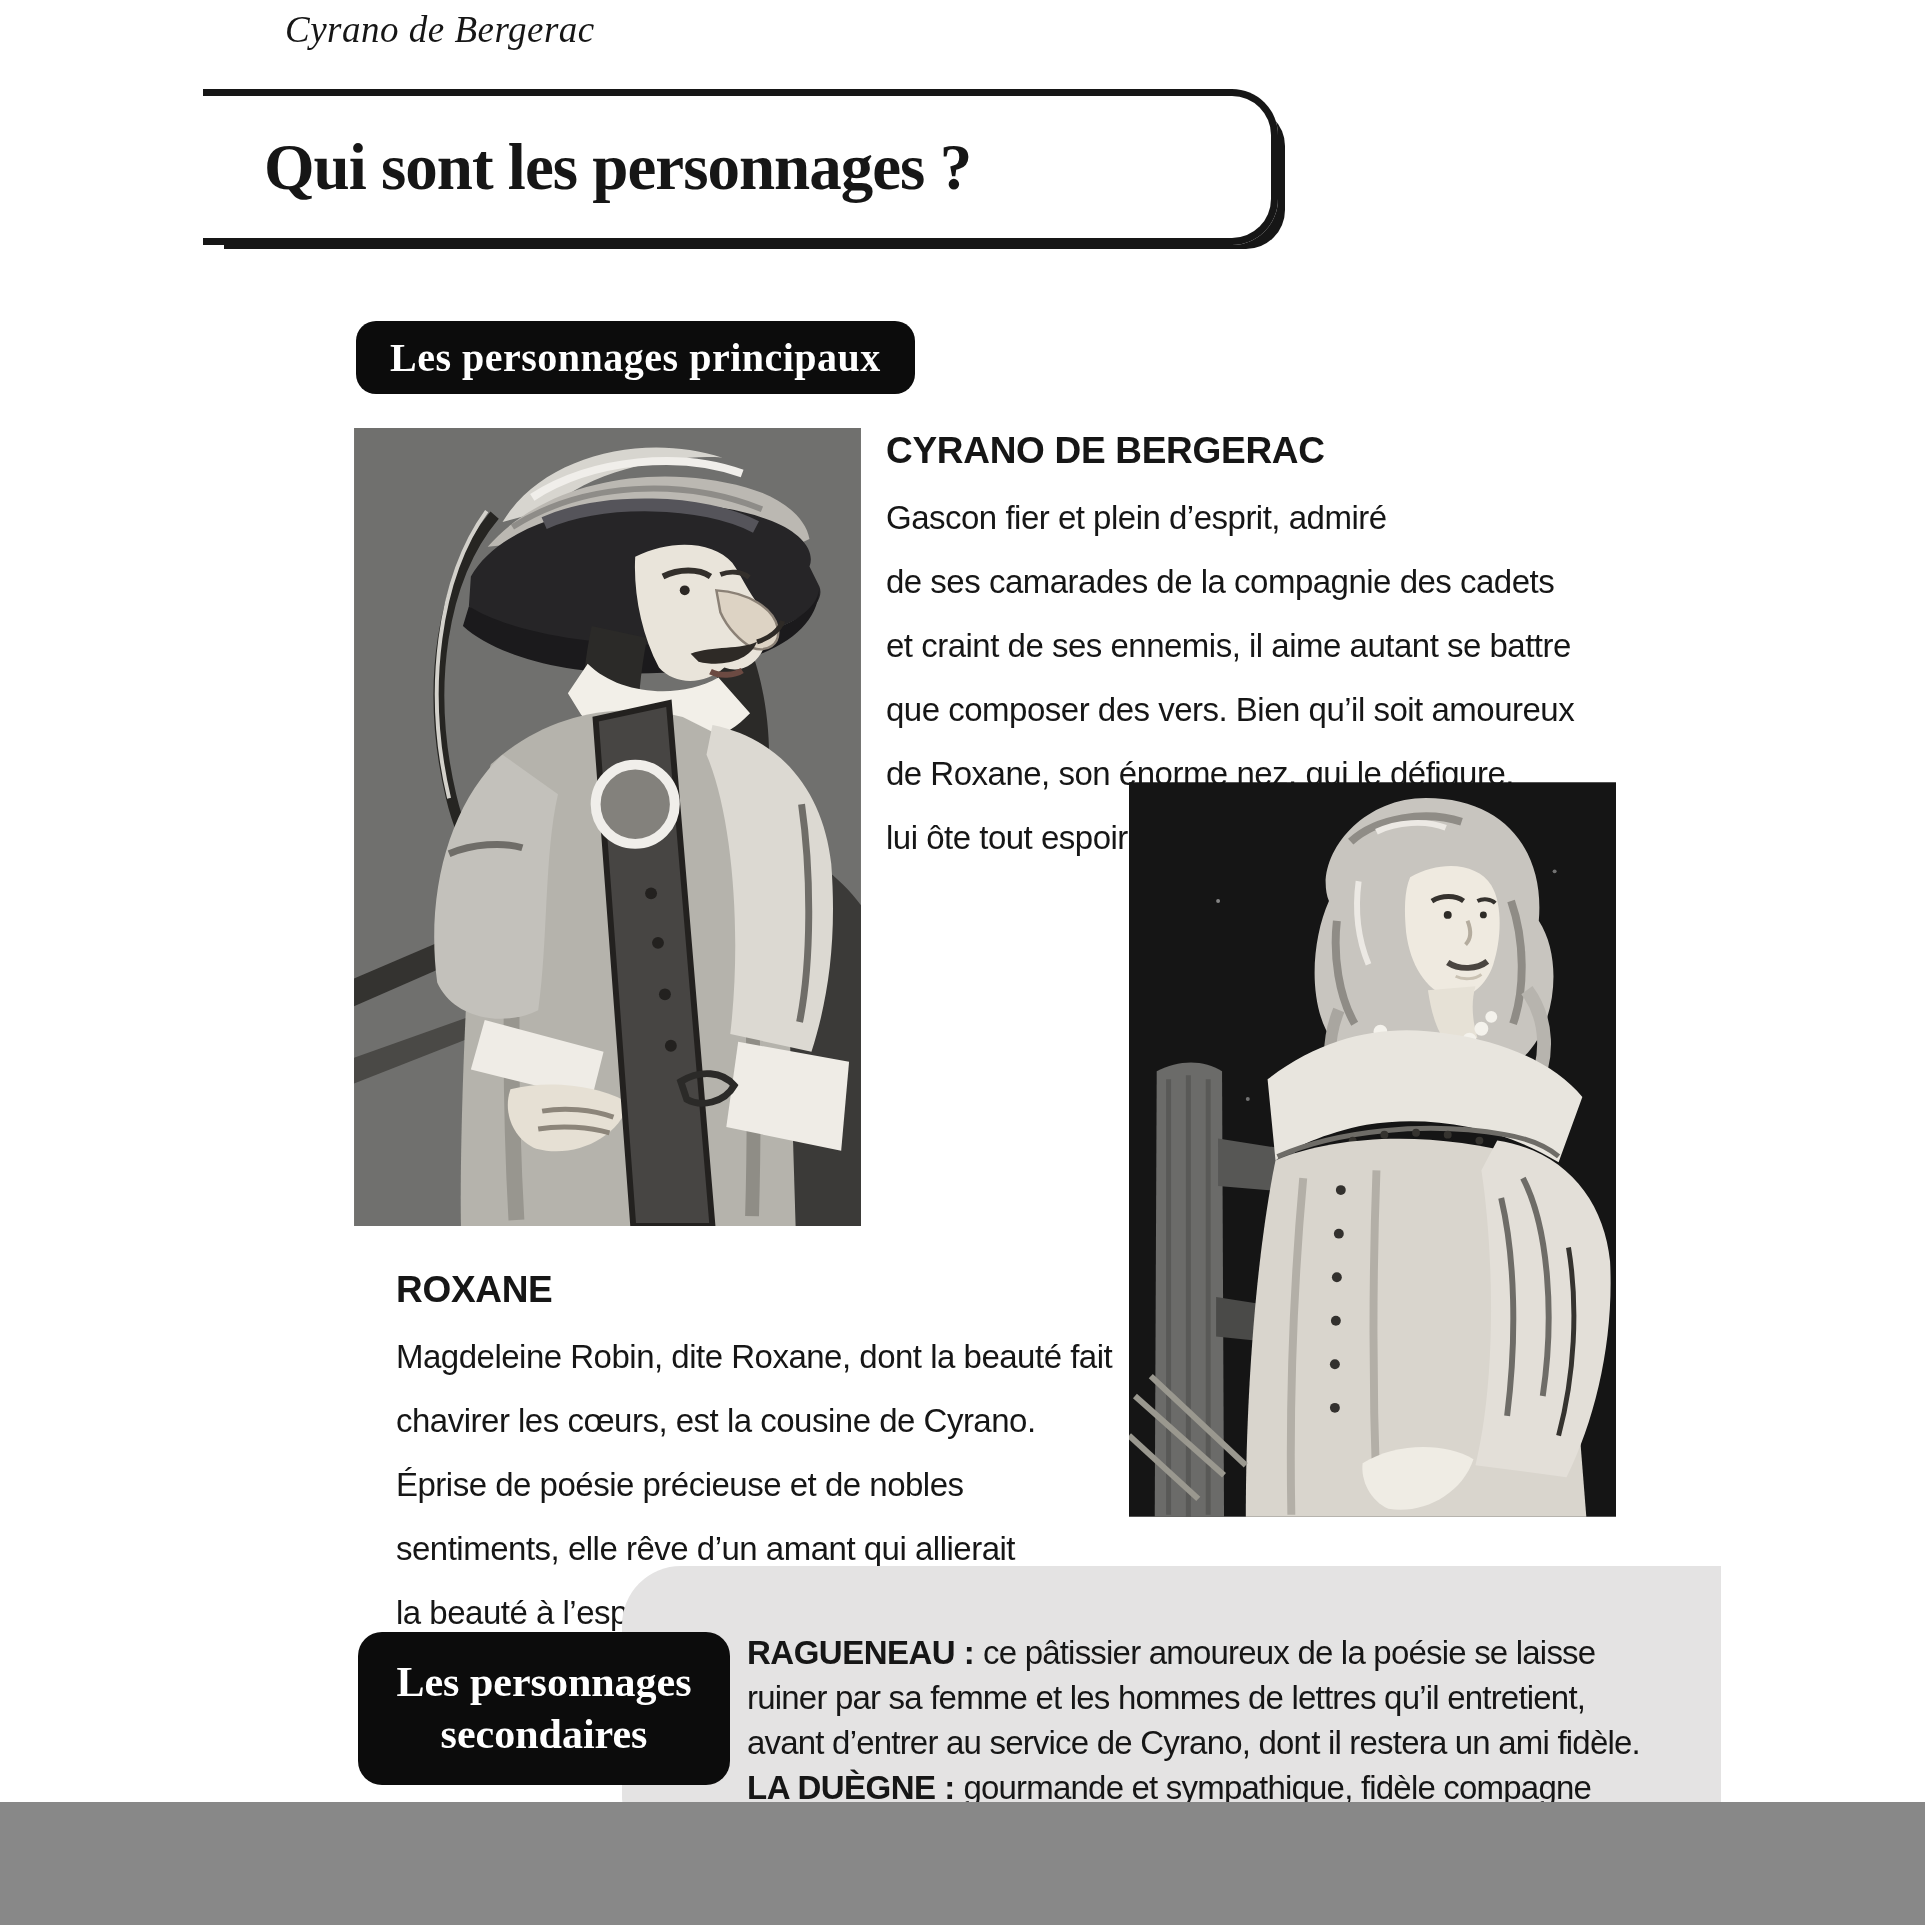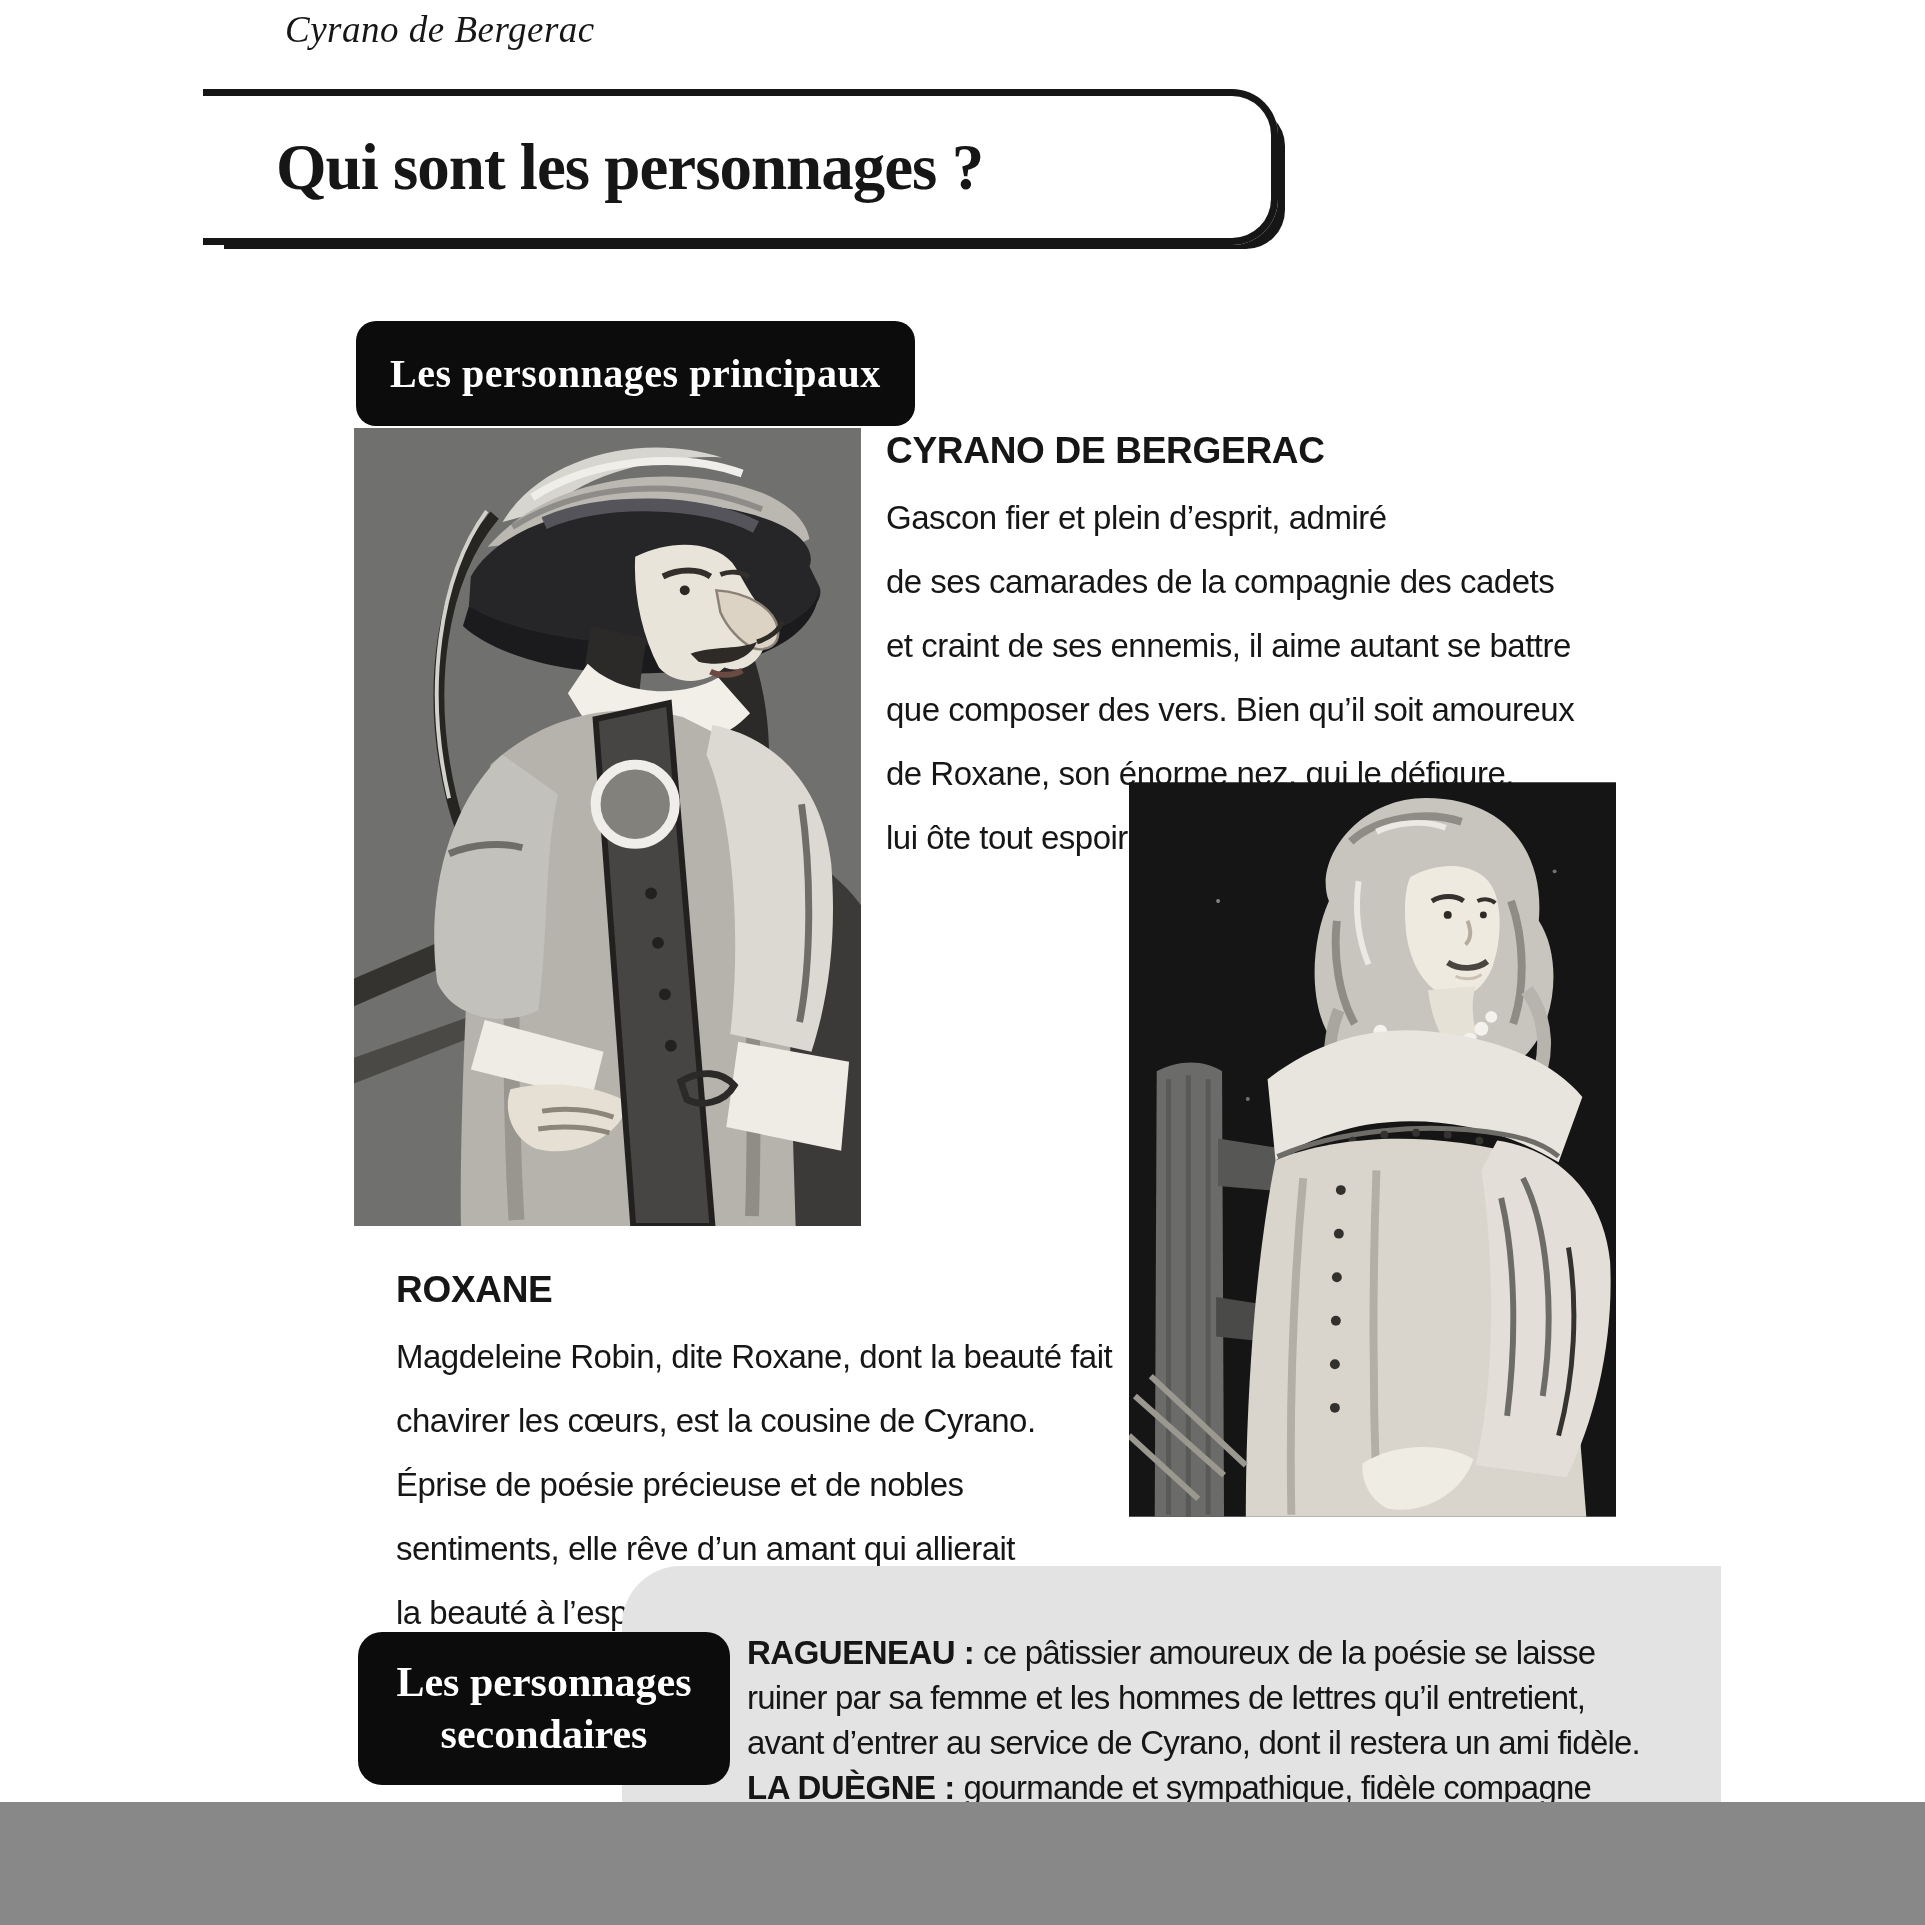--- a/index.html
+++ b/index.html
@@ -27,40 +27,40 @@
     left:203px;top:89px;width:1075px;height:156px;
     border-top:7px solid var(--ink,#161616);
     border-bottom:7px solid var(--ink,#161616);
     border-right:7px solid var(--ink,#161616);
     border-radius:0 46px 46px 0;
     box-shadow:14px 11px 0 -7px var(--ink,#161616);
     display:flex;align-items:center;
     box-sizing:border-box;
   }
   .title-box h1{
-    margin:12px;padding-left:61px;
+    margin:0;padding-left:61px;
     font-family:"Liberation Serif",serif;
     font-weight:bold;
     font-size:65px;
     letter-spacing:-1px;
     white-space:nowrap;
   }
 
   
   .badge{
     background:var(--badge_bg,#0c0c0c);
     color:#fff;
     font-family:"Liberation Serif",serif;
     font-weight:bold;
     display:flex;align-items:center;justify-content:center;
     text-align:center;
   }
   .badge-principaux{
     left:356px;top:321px;height:73px;
-    padding:16px 34px;
+    padding:0 34px;
     border-radius:20px;
     font-size:40px;
     letter-spacing:0.5px;
   }
   .badge-secondaires{
     left:358px;top:1632px;width:372px;height:153px;
     border-radius:24px;
     font-size:42px;
     line-height:1.22;
     white-space:pre-line;

